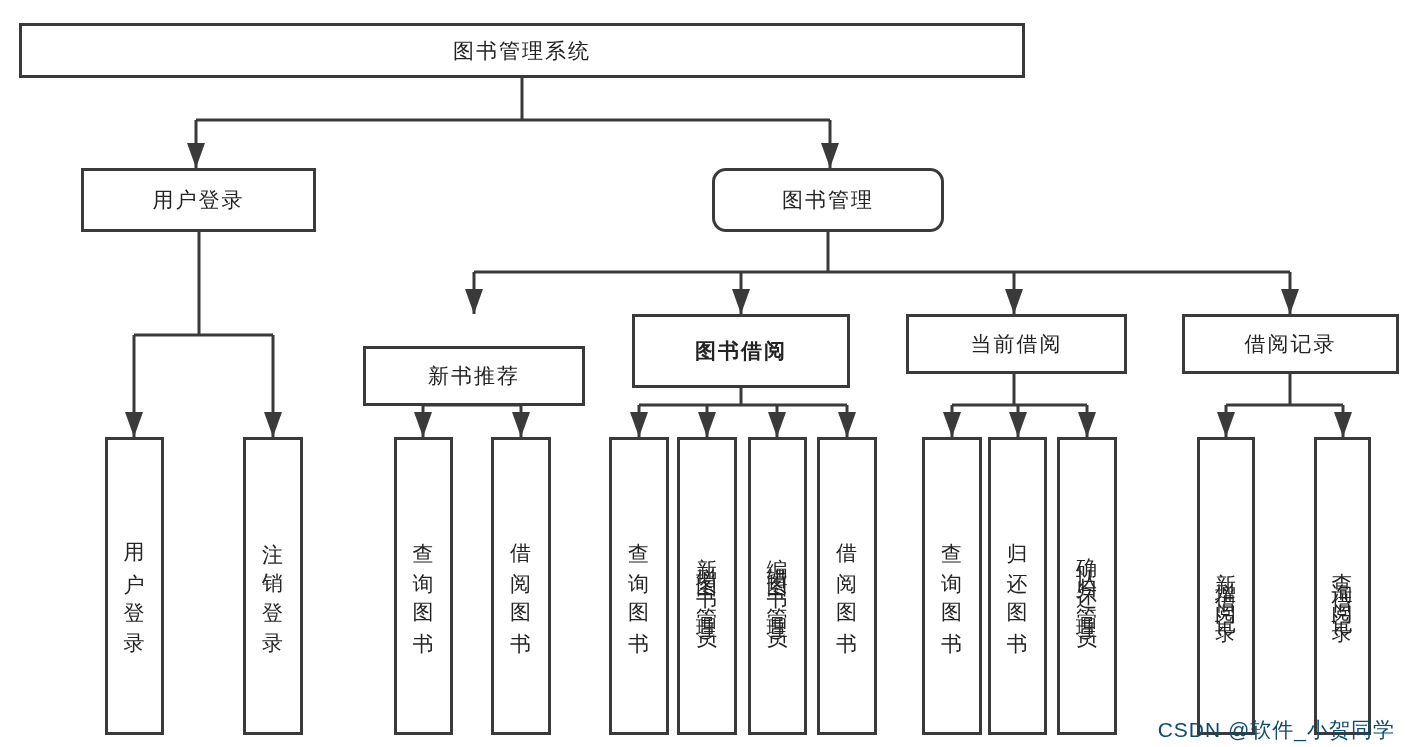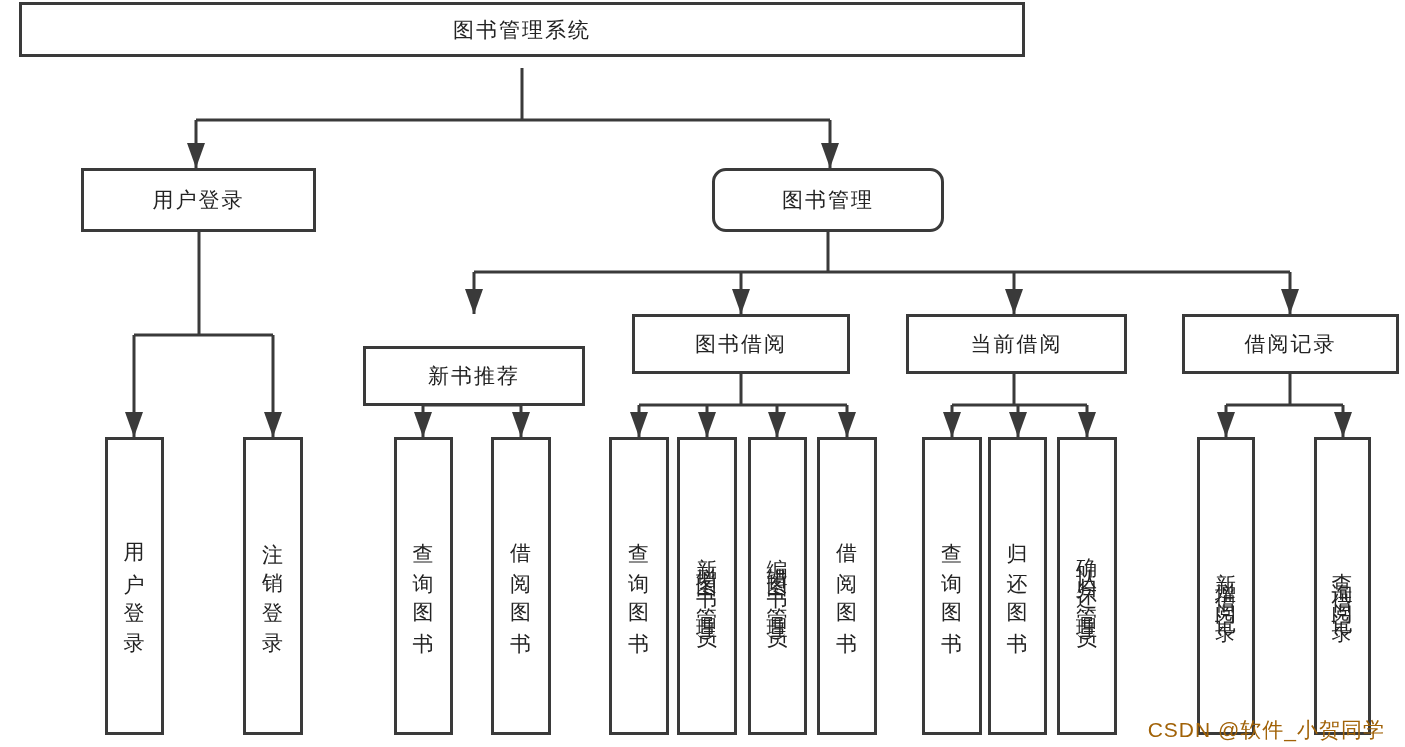--- a/index.html
+++ b/index.html
@@ -33,47 +33,47 @@
   .vtext {
     writing-mode: vertical-rl;
     text-orientation: mixed;
     font-size: 21px;
     line-height: 1;
     letter-spacing: 10px;
     color: #232323;
   }
   .vtext.wide { letter-spacing: 30px; }
   
-  #b-root        { left: 19px;   top: 2px;  width: 1006px; height: 55px; }
+  #b-root        { left: 19px;   top: 23px;  width: 1006px; height: 55px; }
   #b-user-login  { left: 81px;   top: 168px; width: 235px;  height: 64px; }
   #b-book-mgmt   { left: 712px;  top: 168px; width: 232px;  height: 64px; border-radius: 14px; }
   #b-new-rec     { left: 363px;  top: 314px; width: 222px;  height: 60px; margin-top: 32px; }
-  #b-borrow      { left: 632px;  top: 314px; width: 218px;  height: 60px; }
+  #b-borrow      { left: 632px;  top: 314px; width: 218px;  height: 74px; font-weight: bold; }
   #b-current     { left: 906px;  top: 314px; width: 221px;  height: 60px; }
   #b-record      { left: 1182px; top: 314px; width: 217px;  height: 60px; }
   .leaf          { top: 437px; height: 298px; }
   #l1  { left: 105px;  width: 59px; }
   #l2  { left: 243px;  width: 60px; }
   #l3  { left: 394px;  width: 59px; }
   #l4  { left: 491px;  width: 60px; }
   #l5  { left: 609px;  width: 60px; }
   #l6  { left: 677px;  width: 60px; }
   #l7  { left: 748px;  width: 59px; }
   #l8  { left: 817px;  width: 60px; }
   #l9  { left: 922px;  width: 60px; }
   #l10 { left: 988px;  width: 59px; }
   #l11 { left: 1057px; width: 60px; }
   #l12 { left: 1197px; width: 58px; }
   #l13 { left: 1314px; width: 57px; }
   #watermark {
     position: absolute;
-    right: 20px;
+    right: 10px;
     bottom: 3px;
     font-size: 21px;
-    color: #a16207;
+    color: #0c4a6e;
     letter-spacing: 1px;
   }
 </style>
 </head>
 <body>
 
 <div id="stage">
 
   <svg id="connectors" width="1405" height="747" viewBox="0 0 1405 747">
     <g stroke="#3a3a3a" stroke-width="3" fill="none">

